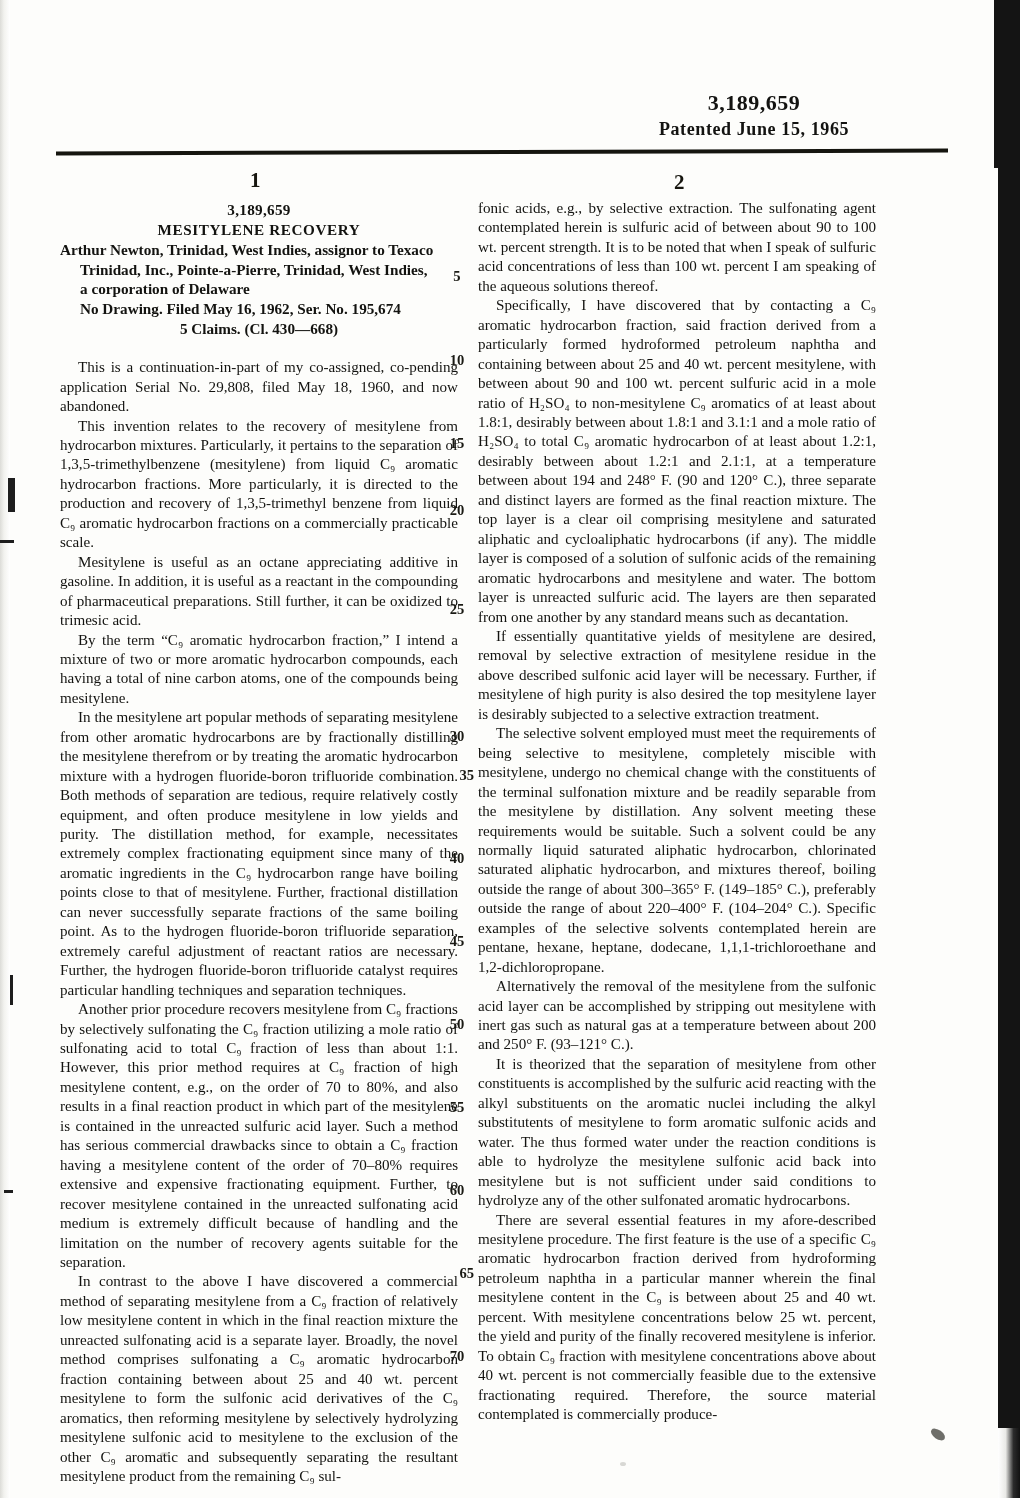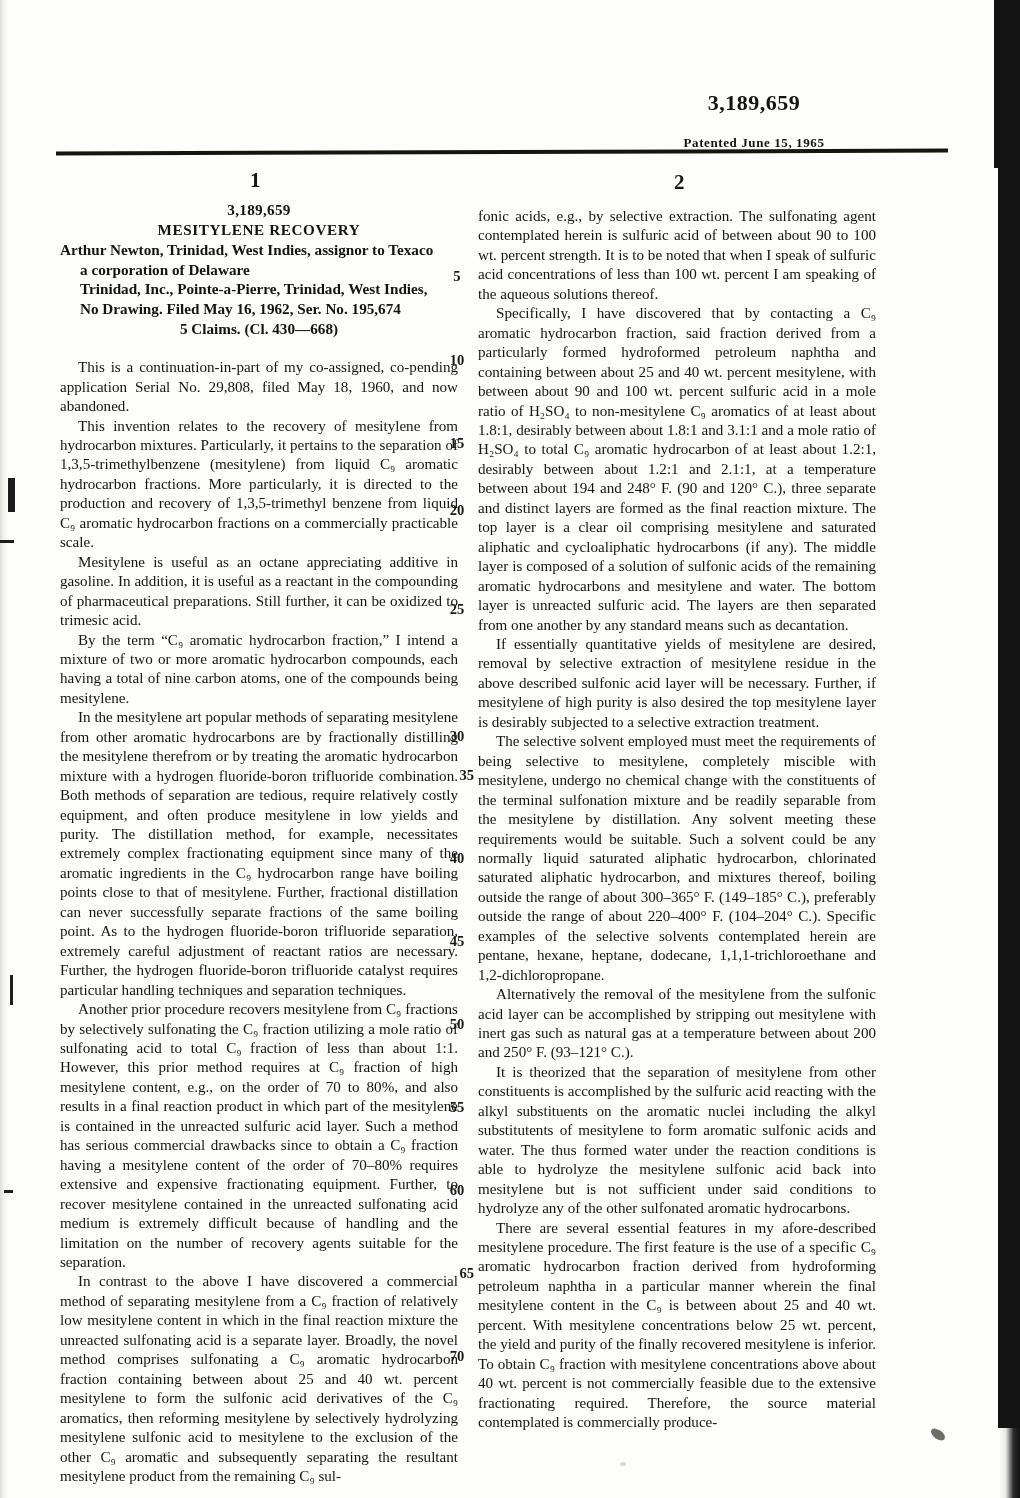--- a/index.html
+++ b/index.html
@@ -79,25 +79,25 @@
     width: 300px;
   }
   .patent-number {
     font-size: 22px;
     font-weight: bold;
     letter-spacing: .5px;
     color: #131311;
     line-height: 1.15;
   }
   .patent-date {
-    font-size: 13px;
+    font-size: 18px;
     font-weight: bold;
     letter-spacing: .6px;
     color: #131311;
-    margin-top: 20px;
+    margin-top: 4px;
   }
   .masthead-rule {
     position: absolute;
     left: 56px;
     top: 150px;
     width: 892px;
     height: 4px;
     background: #15150f;
     transform: rotate(-0.18deg);
   }
@@ -118,21 +118,21 @@
     position: absolute;
     width: 398px;
     font-size: 15.1px;
     line-height: 19.45px;
     text-align: justify;
     color: #131310;
     font-family: "Liberation Serif", "DejaVu Serif", serif;
     -webkit-font-smoothing: none;
   }
   .col-left  { left: 60px;  top: 200px; }
-  .col-right { left: 478px; top: 207px; }
+  .col-right { left: 478px; top: 199px; }
 
   .col p {
     margin: 0;
     text-indent: 18px;
     text-align: justify;
     hyphens: none;
   }
   .col p.noindent { text-indent: 0; }
 
   
@@ -215,22 +215,22 @@
     <div class="linenum" style="top:1065px;text-align:right;">65</div>
     <div class="linenum" style="top:1148px;">70</div>
   </div>
 
   <div class="col col-left">
     <div class="titleblock">
       <div class="tb-num">3,189,659</div>
       <div class="tb-title">MESITYLENE RECOVERY</div>
       <div class="tb-hang">
         <span>Arthur Newton, Trinidad, West Indies, assignor to Texaco</span>
+        <span class="ind">Trinidad, Inc., Pointe-a-Pierre, Trinidad, West Indies,</span>
         <span class="ind">a corporation of Delaware</span>
-        <span class="ind">Trinidad, Inc., Pointe-a-Pierre, Trinidad, West Indies,</span>
         <span class="ind">No Drawing.  Filed May 16, 1962, Ser. No. 195,674</span>
       </div>
       <div class="tb-claims">5 Claims.   (Cl. 430—668)</div>
     </div>
 
     <p>This is a continuation-in-part of my co-assigned, co-pending application Serial No. 29,808, filed May 18, 1960, and now abandoned.</p>
     <p>This invention relates to the recovery of mesitylene from hydrocarbon mixtures.  Particularly, it pertains to the separation of 1,3,5-trimethylbenzene (mesitylene) from liquid C₉ aromatic hydrocarbon fractions.  More particularly, it is directed to the production and recovery of 1,3,5-trimethyl benzene from liquid C₉ aromatic hydrocarbon fractions on a commercially practicable scale.</p>
     <p>Mesitylene is useful as an octane appreciating additive in gasoline.  In addition, it is useful as a reactant in the compounding of pharmaceutical preparations.  Still further, it can be oxidized to trimesic acid.</p>
     <p>By the term “C₉ aromatic hydrocarbon fraction,” I intend a mixture of two or more aromatic hydrocarbon compounds, each having a total of nine carbon atoms, one of the compounds being mesitylene.</p>
     <p>In the mesitylene art popular methods of separating mesitylene from other aromatic hydrocarbons are by fractionally distilling the mesitylene therefrom or by treating the aromatic hydrocarbon mixture with a hydrogen fluoride-boron trifluoride combination.  Both methods of separation are tedious, require relatively costly equipment, and often produce mesitylene in low yields and purity.  The distillation method, for example, necessitates extremely complex fractionating equipment since many of the aromatic ingredients in the C₉ hydrocarbon range have boiling points close to that of mesitylene. Further, fractional distillation can never successfully separate fractions of the same boiling point.  As to the hydrogen fluoride-boron trifluoride separation, extremely careful adjustment of reactant ratios are necessary.  Further, the hydrogen fluoride-boron trifluoride catalyst requires particular handling techniques and separation techniques.</p>

